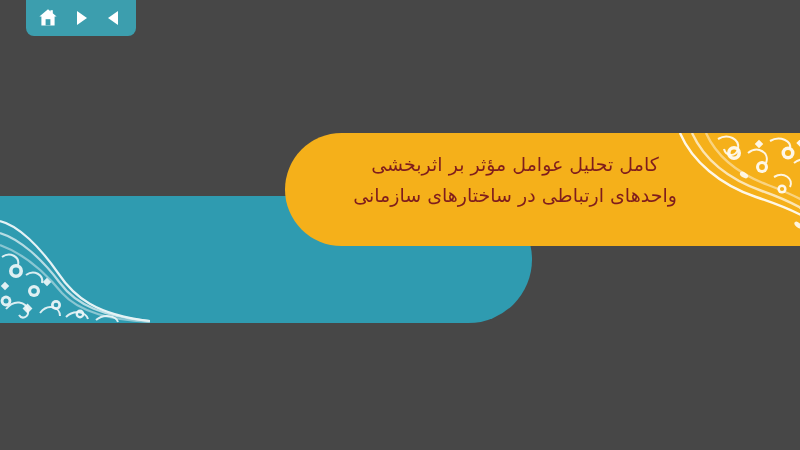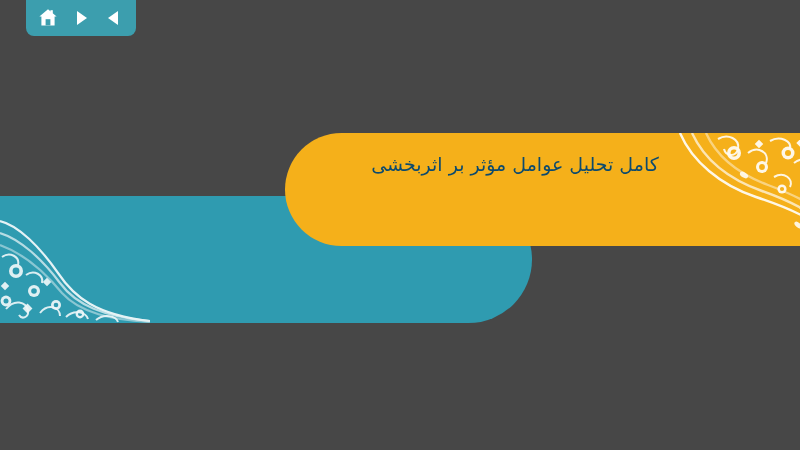--- a/index.html
+++ b/index.html
@@ -92,21 +92,21 @@
 
   #title-block {
     position: absolute;
     right: 145px;
     top: 16px;
     width: 360px;
     text-align: center;
     direction: rtl;
   }
   .title-line {
-    color: #0c4a6e;
+    color: #7f1d1d;
     font-size: 19px;
     line-height: 31px;
     white-space: nowrap;
     font-weight: normal;
     letter-spacing: 0px;
   }
 </style>
 </head>
 <body>
 
@@ -213,17 +213,18 @@
       </g>
       <g fill="#ffffff" opacity="0.9">
         <ellipse cx="74" cy="42" rx="4.5" ry="2.6" transform="rotate(30 74 42)"></ellipse>
         <ellipse cx="128" cy="92" rx="4.2" ry="2.4" transform="rotate(40 128 92)"></ellipse>
         <ellipse cx="158" cy="104" rx="4" ry="2.3" transform="rotate(45 158 104)"></ellipse>
       </g>
     </svg>
 
     <div id="title-block">
       <div class="title-line">کامل تحلیل عوامل مؤثر بر اثربخشی</div>
+      <div class="title-line">واحدهای ارتباطی در ساختارهای سازمانی</div>
     </div>
 
   </div>
 
 </div>
 
 </body></html>

